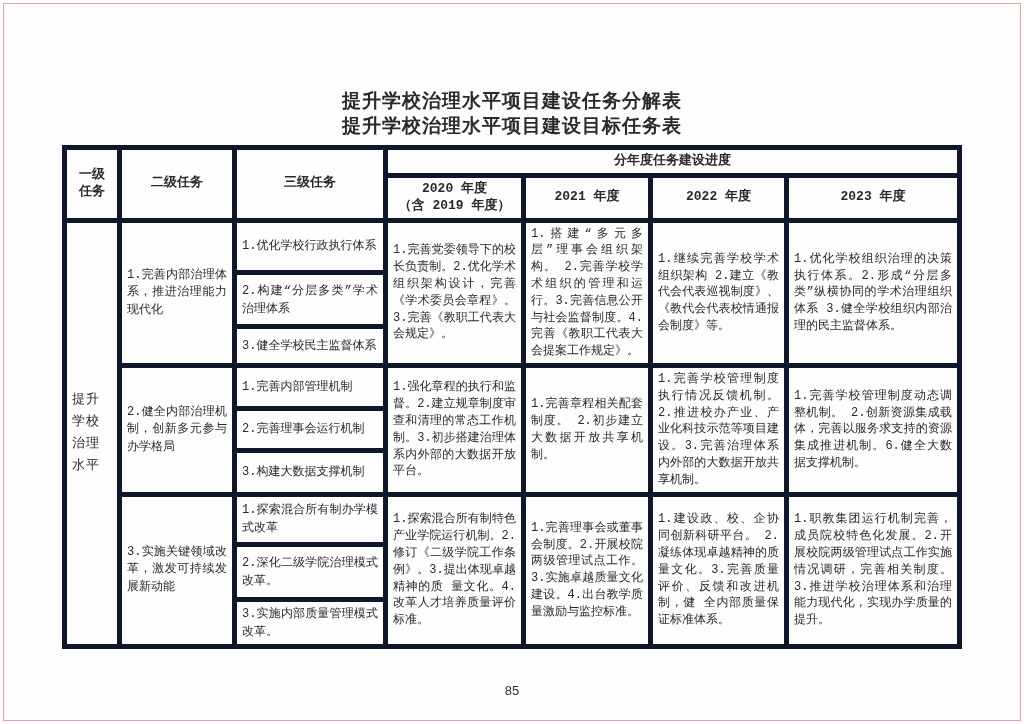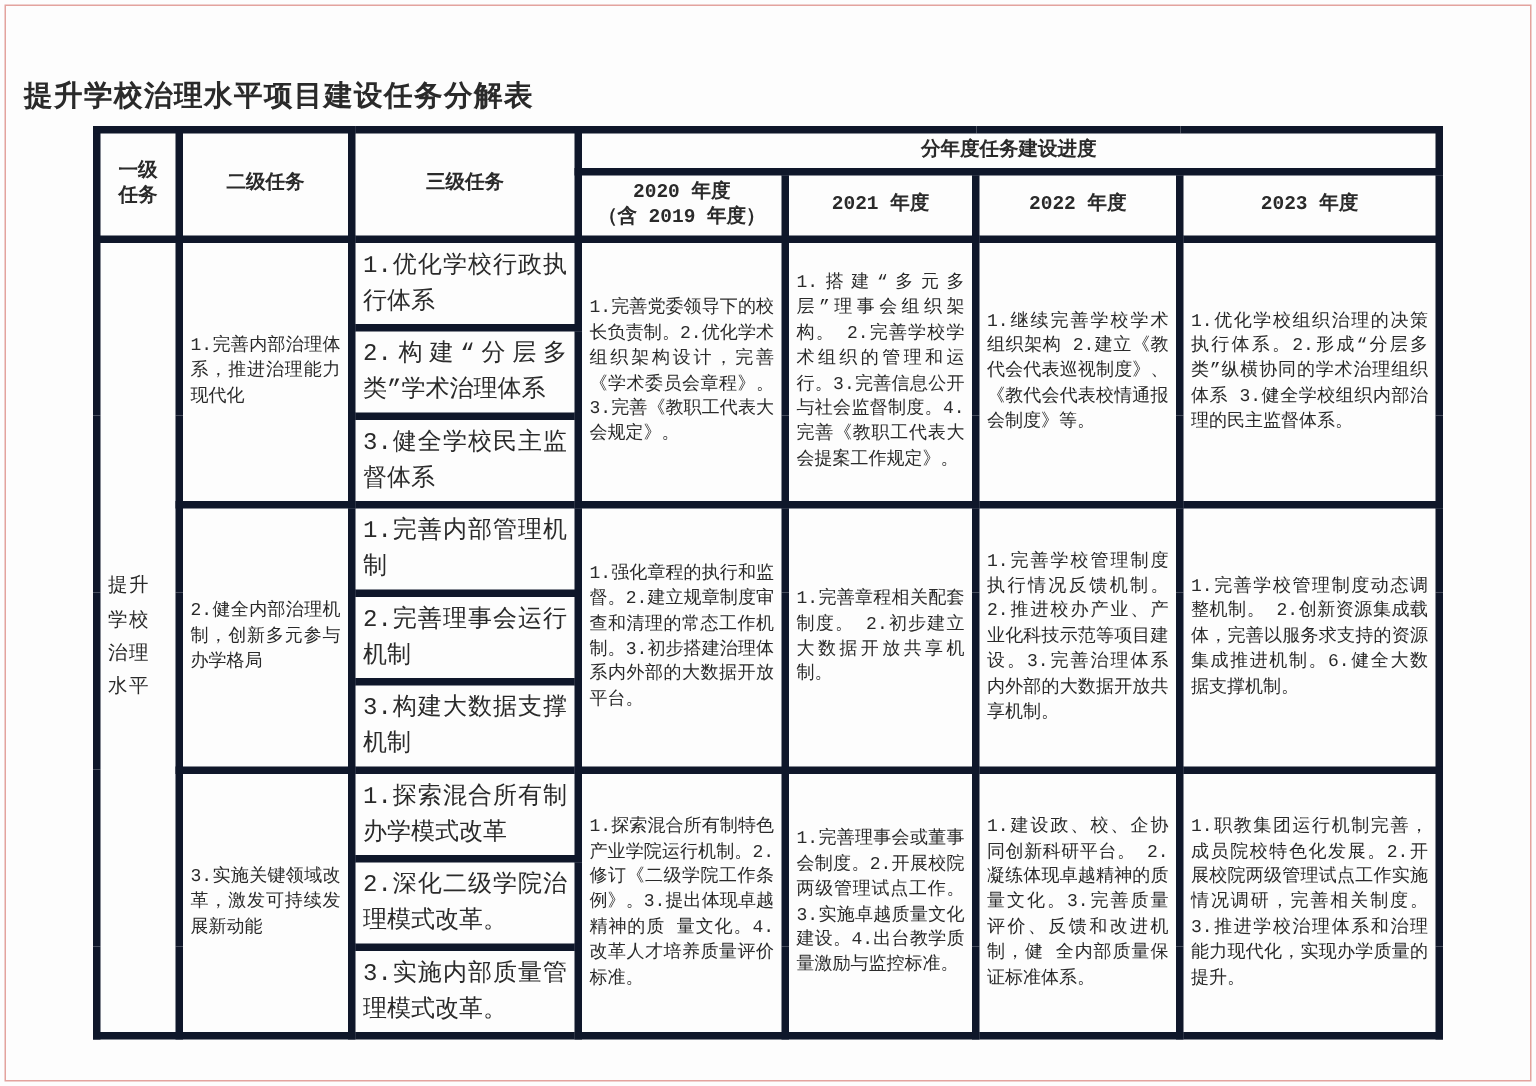--- a/index.html
+++ b/index.html
@@ -10,21 +10,21 @@
     font-family:"Liberation Serif","DejaVu Serif",serif;
     color:#2a2a2a;
     overflow:hidden;
     box-sizing:border-box;
   }
   .scan-frame{
     position:absolute;inset:3px;
     border:1.5px solid rgba(205,90,80,0.55);
     pointer-events:none;
   }
-  .titles{padding-top:52px;margin-left:16px;}
+  .titles{padding-top:88px;text-align:center;}
   .title{
     margin:0;
     font-size:19px;font-weight:bold;
     line-height:25px;
     letter-spacing:1px;
   }
   table.task{
     border-collapse:collapse;
     table-layout:fixed;
     margin:7px 0 0 62px;
@@ -50,21 +50,21 @@
     font-size:13px;
     line-height:1.7;
     letter-spacing:1px;
   }
   td.lvl2{
     font-size:12px;
     line-height:1.45;
     text-align:justify;
   }
   td.lvl3{
-    font-size:16px;
+    font-size:12px;
     line-height:1.5;
     text-align:justify;
     vertical-align:middle;
   }
   td.prog{
     font-size:12px;
     line-height:1.4;
     text-align:justify;
     vertical-align:middle;
     padding:4px 4px;
@@ -83,20 +83,21 @@
   }
 </style>
 </head>
 <body>
 
 <div class="page">
   <div class="scan-frame"></div>
 
   <div class="titles">
     <h1 class="title">提升学校治理水平项目建设任务分解表</h1>
+    <h1 class="title">提升学校治理水平项目建设目标任务表</h1>
   </div>
 
   <table class="task">
     <colgroup>
       <col style="width:55px">
         <col style="width:115px">
         <col style="width:151px">
       <col style="width:138px">
         <col style="width:127px">
         <col style="width:136px">

